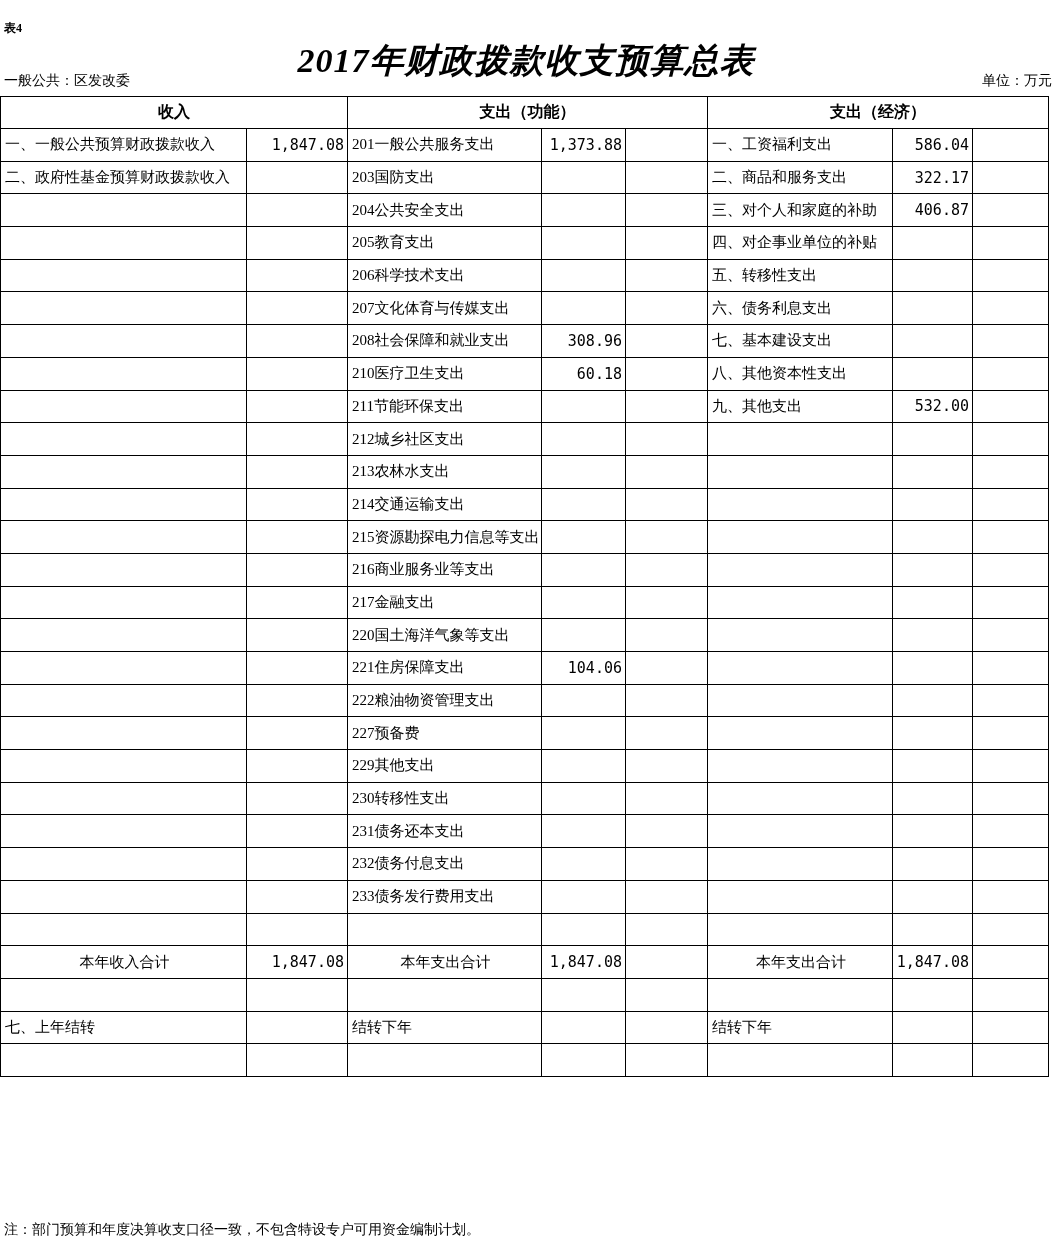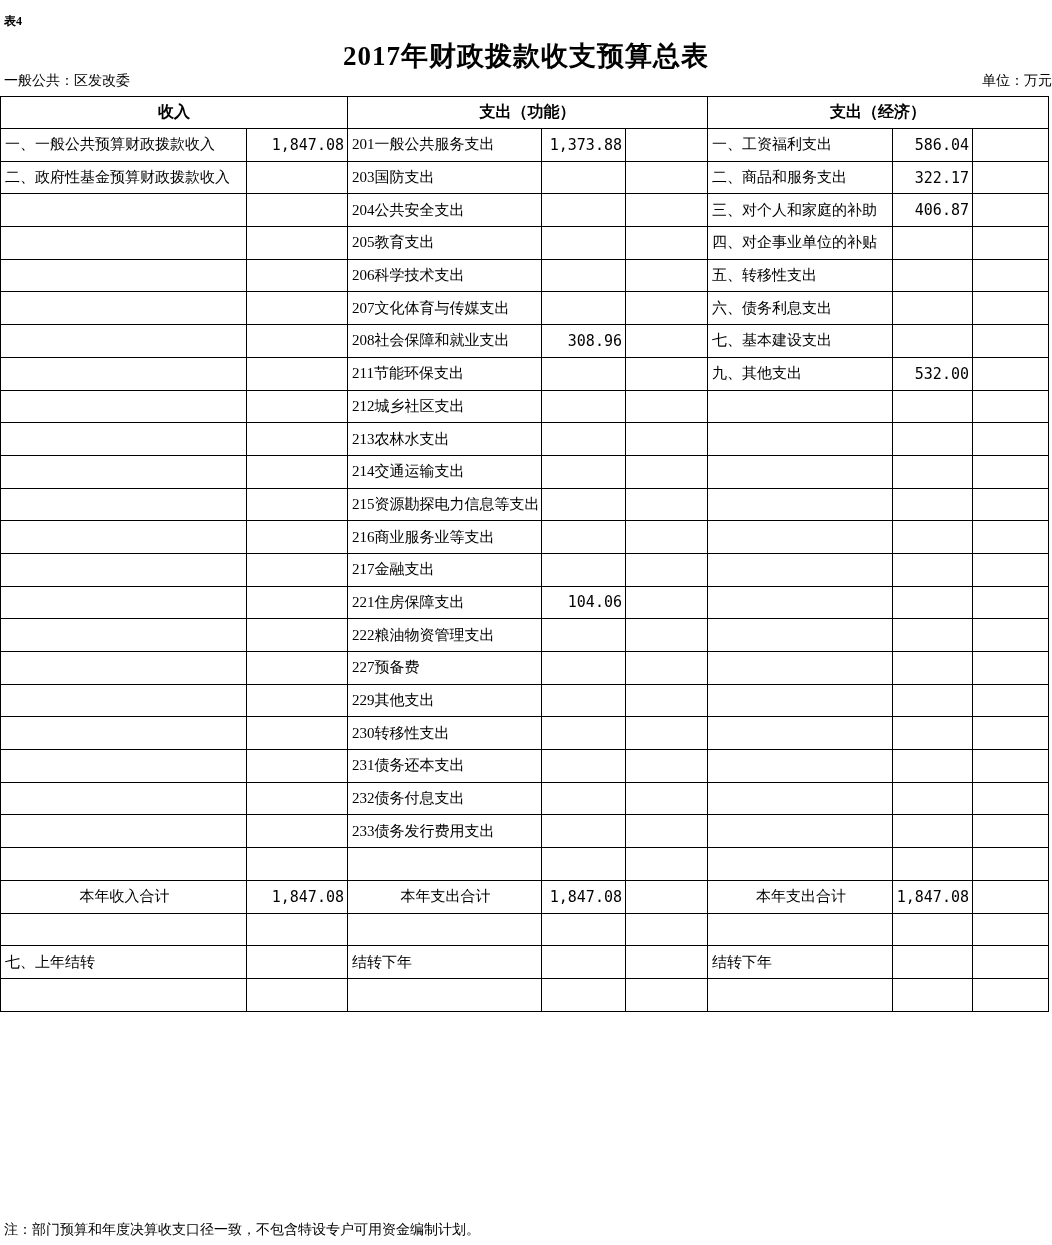--- a/index.html
+++ b/index.html
@@ -3,27 +3,28 @@
 <meta charset="utf-8">
 <style>
   html, body { margin: 0; padding: 0; }
   body {
     width: 1052px; height: 1245px;
     background: #ffffff; color: #000000;
     position: relative;
     font-family: "Liberation Serif", "DejaVu Serif", serif;
   }
   .tag {
-    position: absolute; left: 4px; top: 13px;
+    position: absolute; left: 4px; top: 20px;
     font-size: 12px; font-weight: bold;
   }
   .title {
     position: absolute; left: 0; top: 38px; width: 100%;
-    text-align: center; font-size: 27px; font-weight: bold;
+    text-align: center; font-size: 34px; font-weight: bold;
     letter-spacing: 1px;
+    font-style: italic;
   }
   .meta-left {
     position: absolute; left: 4px; top: 72px; font-size: 14px;
   }
   .meta-right {
     position: absolute; right: 0; top: 72px; font-size: 14px;
   }
   table.budget {
     position: absolute; left: 0; top: 96px; width: 1048px;
     table-layout: fixed; border-collapse: collapse;
@@ -145,20 +146,30 @@
         <td class="c-item">208社会保障和就业支出</td>
         <td class="c-num">308.96</td>
         <td class="c-num"></td>
         <td class="c-item">七、基本建设支出</td>
         <td class="c-num"></td>
         <td class="c-num"></td>
       </tr>
       <tr>
         <td class="c-item"></td>
         <td class="c-num"></td>
+        <td class="c-item">210医疗卫生支出</td>
+        <td class="c-num">60.18</td>
+        <td class="c-num"></td>
+        <td class="c-item">八、其他资本性支出</td>
+        <td class="c-num"></td>
+        <td class="c-num"></td>
+      </tr>
+      <tr>
+        <td class="c-item"></td>
+        <td class="c-num"></td>
         <td class="c-item">211节能环保支出</td>
         <td class="c-num"></td>
         <td class="c-num"></td>
         <td class="c-item">九、其他支出</td>
         <td class="c-num">532.00</td>
         <td class="c-num"></td>
       </tr>
       <tr>
         <td class="c-item"></td>
         <td class="c-num"></td>
@@ -206,20 +217,30 @@
         <td class="c-num"></td>
         <td class="c-num"></td>
         <td class="c-item"></td>
         <td class="c-num"></td>
         <td class="c-num"></td>
       </tr>
       <tr>
         <td class="c-item"></td>
         <td class="c-num"></td>
         <td class="c-item">217金融支出</td>
+        <td class="c-num"></td>
+        <td class="c-num"></td>
+        <td class="c-item"></td>
+        <td class="c-num"></td>
+        <td class="c-num"></td>
+      </tr>
+      <tr>
+        <td class="c-item"></td>
+        <td class="c-num"></td>
+        <td class="c-item">220国土海洋气象等支出</td>
         <td class="c-num"></td>
         <td class="c-num"></td>
         <td class="c-item"></td>
         <td class="c-num"></td>
         <td class="c-num"></td>
       </tr>
       <tr>
         <td class="c-item"></td>
         <td class="c-num"></td>
         <td class="c-item">221住房保障支出</td>

